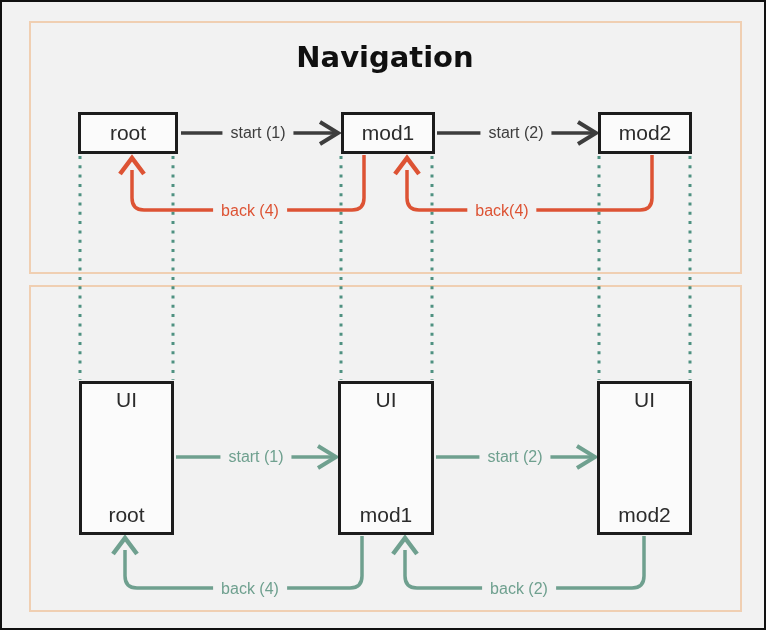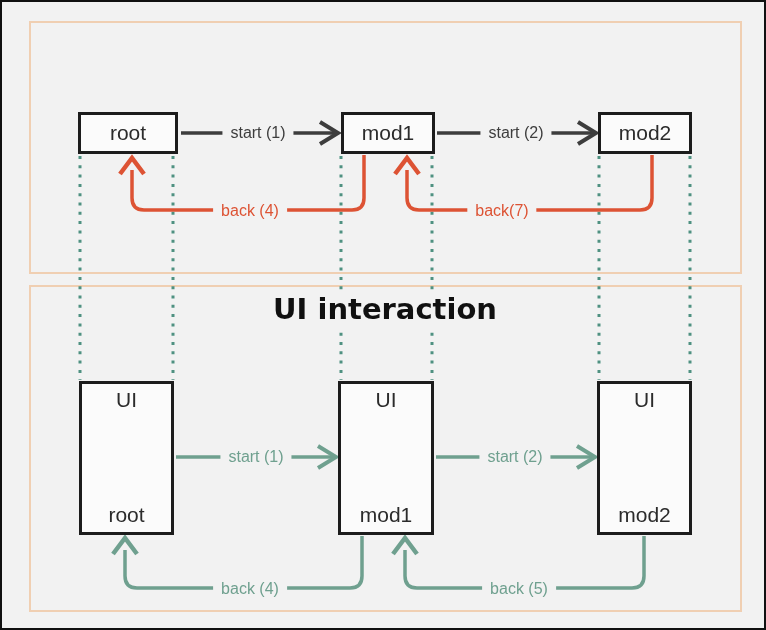--- a/index.html
+++ b/index.html
@@ -99,21 +99,21 @@
     </g>
 
     <g stroke="#6fa08f" stroke-width="3.5" fill="none" stroke-linejoin="round">
       <path d="M 360 534 V 574 Q 360 586 348 586 H 135 Q 123 586 123 574 V 548"></path>
       <polyline points="111,552 123,536 135,552" stroke-width="4.5" stroke-linejoin="miter"></polyline>
       <path d="M 642 534 V 574 Q 642 586 630 586 H 415 Q 403 586 403 574 V 548"></path>
       <polyline points="391,552 403,536 415,552" stroke-width="4.5" stroke-linejoin="miter"></polyline>
     </g>
   </svg>
 
-  <div class="ptitle masked" style="left:383px;top:288px;">UI interaction</div>
+  <div class="ptitle" style="left:383px;top:38px;">Navigation</div>
 
   <div class="node" style="left:76px;top:110px;width:100px;height:42px;">
     <span>root</span>
   </div>
   <div class="node" style="left:339px;top:110px;width:94px;height:42px;">
     <span>mod1</span>
   </div>
   <div class="node" style="left:596px;top:110px;width:94px;height:42px;">
     <span>mod2</span>
   </div>
@@ -127,19 +127,19 @@
     <span>mod1</span>
   </div>
   <div class="node tall" style="left:595px;top:379px;width:95px;height:154px;">
     <span>UI</span>
     <span>mod2</span>
   </div>
 
   <div class="elabel dark" style="left:256px;top:131px;">start (1)</div>
   <div class="elabel dark" style="left:514px;top:131px;">start (2)</div>
   <div class="elabel red" style="left:248px;top:209px;">back (4)</div>
-  <div class="elabel red" style="left:500px;top:209px;">back(7)</div>
+  <div class="elabel red" style="left:500px;top:209px;">back(4)</div>
   <div class="elabel green" style="left:254px;top:455px;">start (1)</div>
   <div class="elabel green" style="left:513px;top:455px;">start (2)</div>
   <div class="elabel green" style="left:248px;top:587px;">back (4)</div>
-  <div class="elabel green" style="left:517px;top:587px;">back (5)</div>
+  <div class="elabel green" style="left:517px;top:587px;">back (2)</div>
 
 </div>
 
 </body></html>

